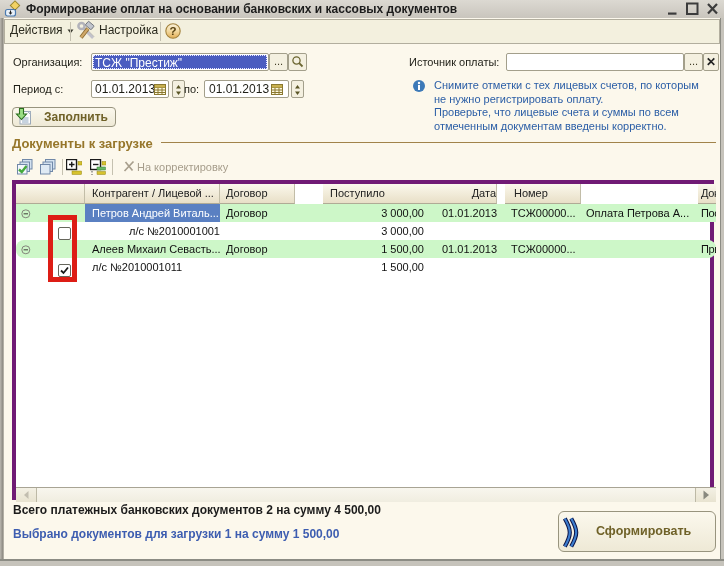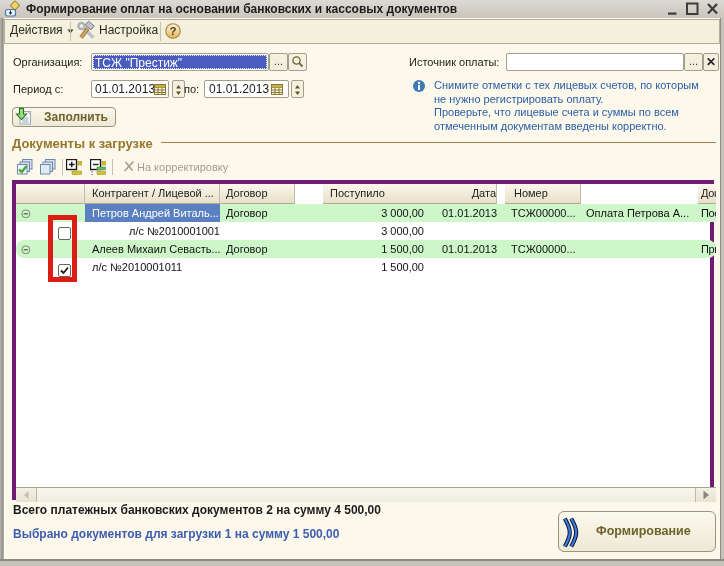--- a/index.html
+++ b/index.html
@@ -247,18 +247,18 @@
   <div class="abs" style="left:13px; top:503px; font-size:12px; font-weight:bold; color:#1c1c1c;">Всего платежных банковских документов 2 на сумму 4 500,00</div>
   <div class="abs" style="left:13px; top:527px; font-size:12px; font-weight:bold; color:#3d5db0;">Выбрано документов для загрузки 1 на сумму 1 500,00</div>
 
   <div class="abs btn1c" style="left:558px; top:511px; width:158px; height:41px; border-radius:6px;"></div>
   <svg class="abs" style="left:562px; top:517px;" width="20" height="31">
     <path d="M2.8 1.5 C6.5 8 7.8 11 7.8 15.5 C7.8 20 6.5 23 2.8 29.5" fill="none" stroke="#0d1548" stroke-width="4.2"></path>
     <path d="M2.8 1.5 C6.5 8 7.8 11 7.8 15.5 C7.8 20 6.5 23 2.8 29.5" fill="none" stroke="#3d7ecf" stroke-width="2.1"></path>
     <path d="M9.2 1.5 C12.9 8 14.2 11 14.2 15.5 C14.2 20 12.9 23 9.2 29.5" fill="none" stroke="#0d1548" stroke-width="4.2"></path>
     <path d="M9.2 1.5 C12.9 8 14.2 11 14.2 15.5 C14.2 20 12.9 23 9.2 29.5" fill="none" stroke="#3d7ecf" stroke-width="2.1"></path>
   </svg>
-  <div class="abs btntext" style="left:596px; top:524px; font-size:12.5px;">Формирование</div>
+  <div class="abs btntext" style="left:596px; top:524px; font-size:12.5px;">Сформировать</div>
 
   <div class="abs" style="left:0; top:18px; width:4px; height:548px; background:linear-gradient(90deg,#bab7b0 0px,#9a978f 2px,#8c8981 3px,#d8d4c8 4px);"></div>
   <div class="abs" style="left:720px; top:18px; width:4px; height:548px; background:#c6c3bb; border-left:1.5px solid #8c8c84;"></div>
   <div class="abs" style="left:0; top:559px; width:724px; height:7px; background:#c6c3bb; border-top:2px solid #8c8c84;"></div>
 </div>
 
 </body></html>

